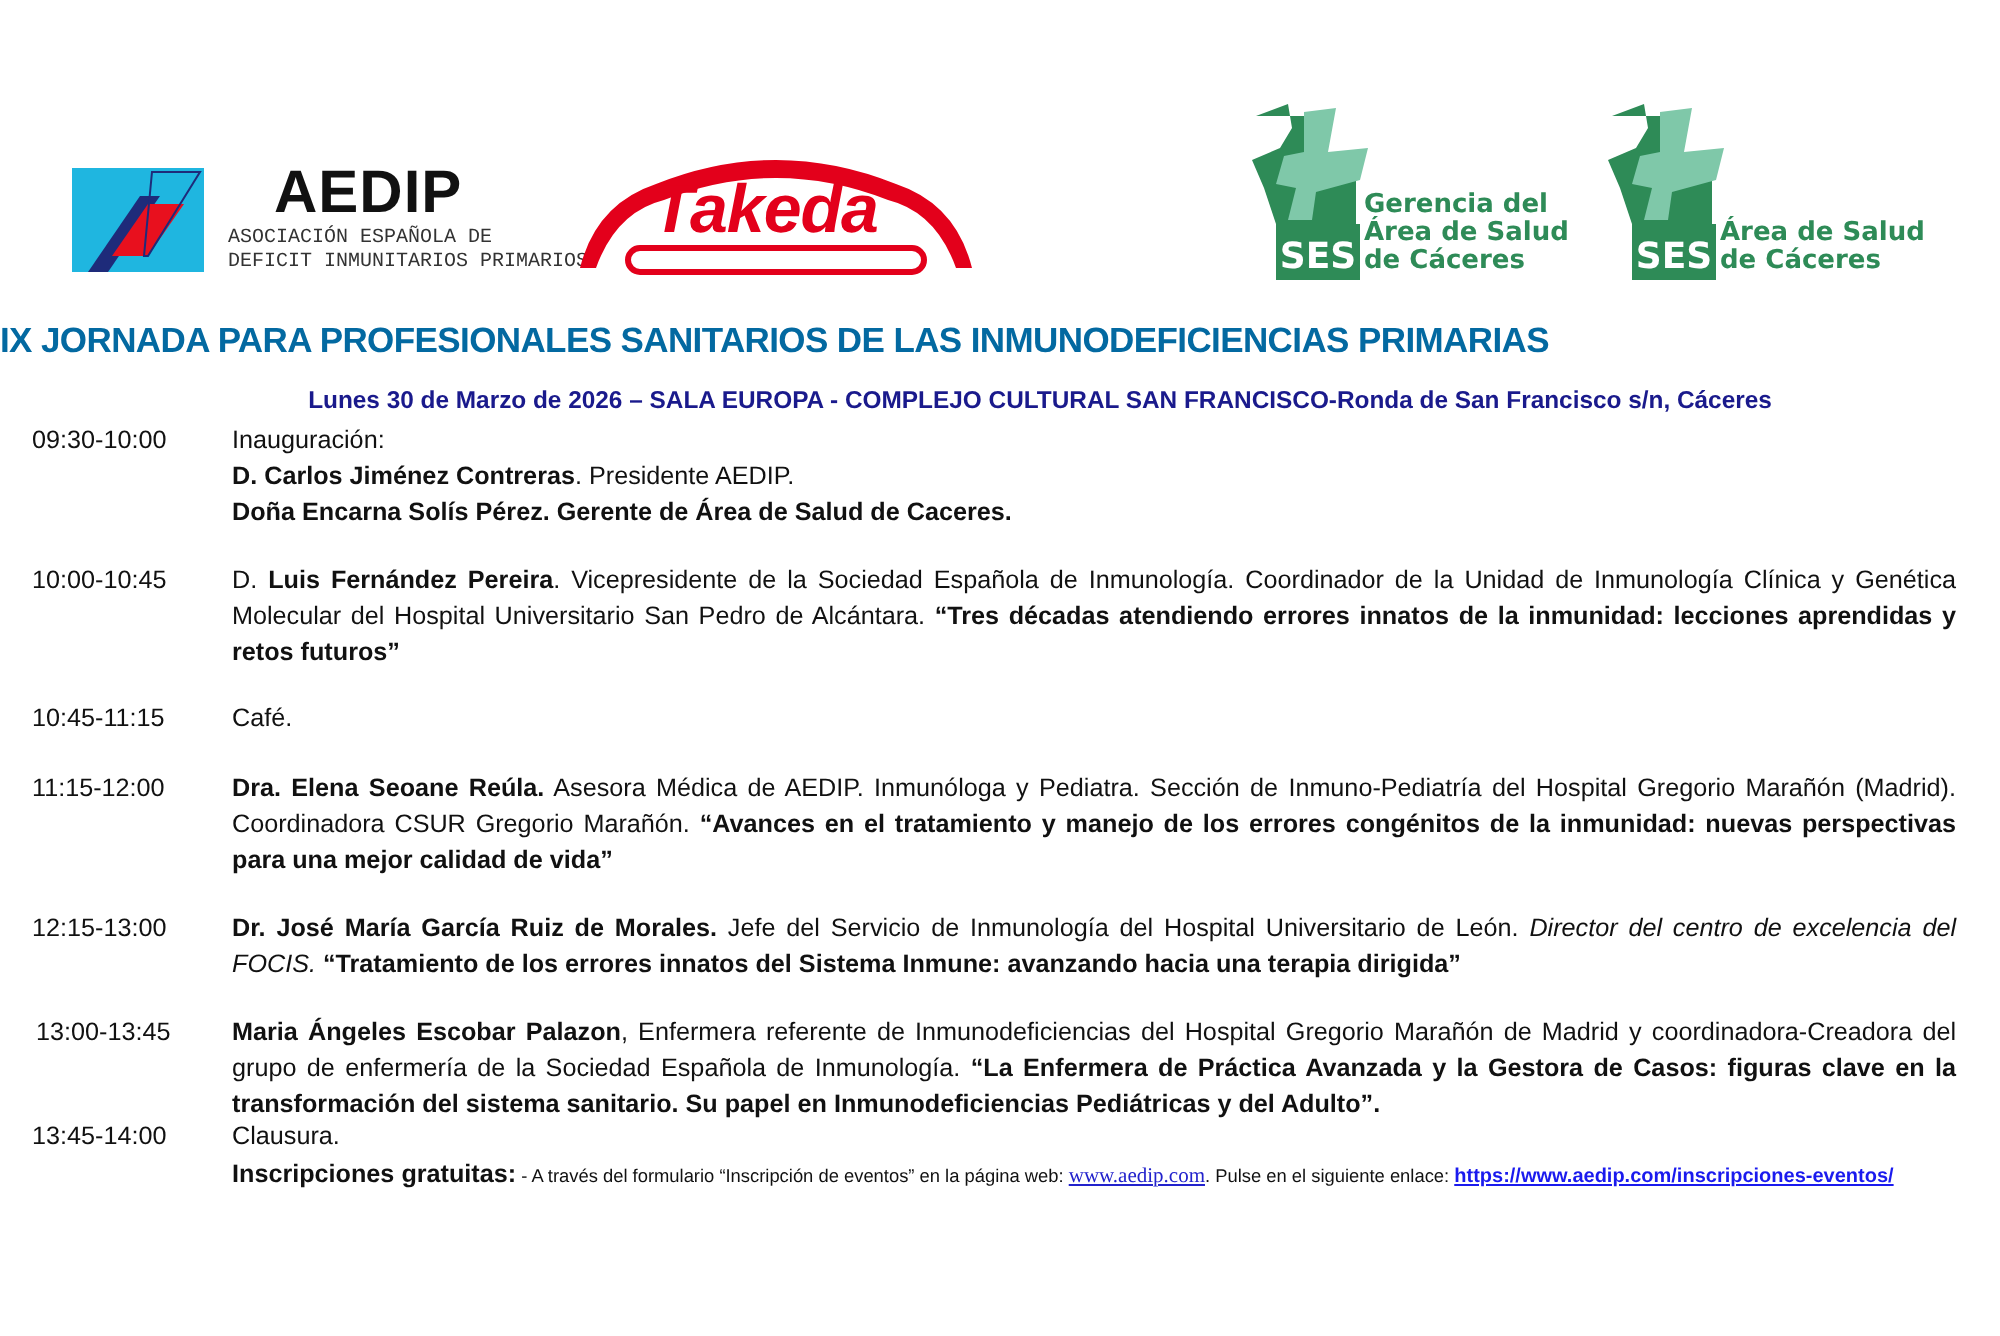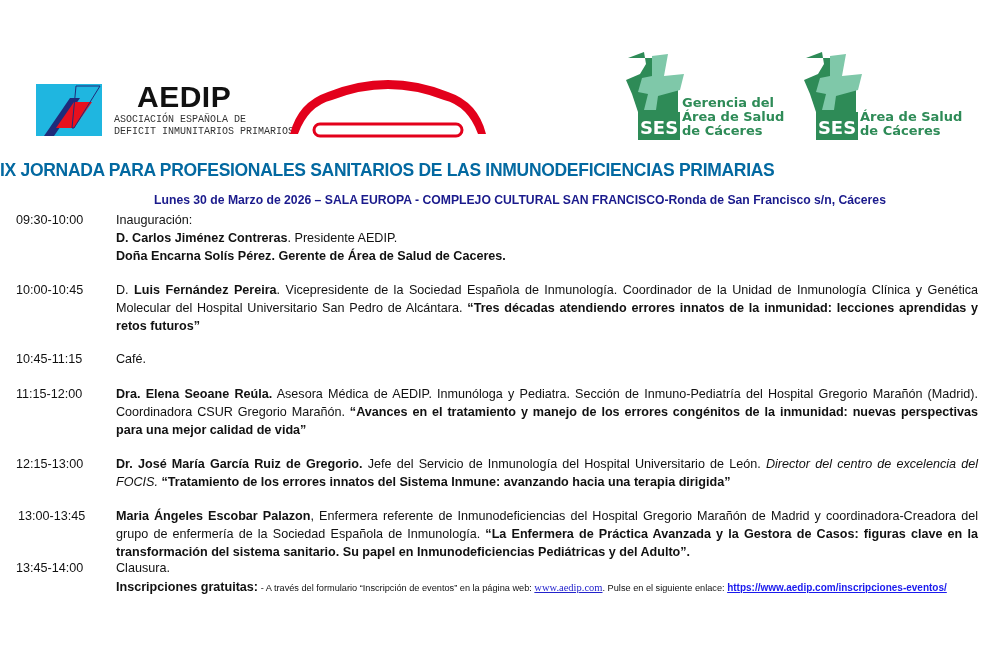--- a/index.html
+++ b/index.html
@@ -66,20 +66,21 @@
       <div>ASOCIACIÓN ESPAÑOLA DE</div>
       <div>DEFICIT INMUNITARIOS PRIMARIOS</div>
     </div>
   </div>
 
   <div class="takeda">
     <svg width="200" height="68" viewBox="0 0 200 68" style="position:absolute;left:0;top:0">
       <path d="M2,62 Q10,30 40,20 Q100,-4 160,20 Q190,30 198,62 L190,62 Q180,34 156,28 Q100,6 44,28 Q20,34 10,62 Z" fill="#e3001b"></path>
       <rect x="26" y="52" width="148" height="12" rx="6" fill="none" stroke="#e3001b" stroke-width="3"></rect>
     </svg>
+    <div class="takeda-word">Takeda</div>
   </div>
 
 
   <div class="ses ses1">
     <svg width="62" height="90" viewBox="0 0 62 90" style="position:absolute;left:0;top:0">
       <polygon points="6,8 22,2 24,14 18,24 4,30 10,44 16,62 18,90 56,90 56,40 30,40 30,8" fill="#2e8b57"></polygon>
       <polygon points="30,6 46,4 42,26 62,24 58,40 36,46 34,60 22,60 26,44 16,42 20,28 30,26" fill="#7fc8a9"></polygon>
       <rect x="16" y="62" width="42" height="28" fill="#2e8b57"></rect>
       <text x="37" y="84" font-size="18" font-weight="bold" fill="#fff" text-anchor="middle" font-family="DejaVu Sans, sans-serif">SES</text>
     </svg>
@@ -128,21 +129,21 @@
     <div class="body">Café.</div>
   </div>
 
   <div class="slot" style="top:385px">
     <div class="time">11:15-12:00</div>
     <div class="body"><b>Dra. Elena Seoane Reúla.</b><span> Asesora Médica de AEDIP. Inmunóloga y Pediatra.  Sección de Inmuno-Pediatría del Hospital Gregorio Marañón (Madrid). Coordinadora CSUR Gregorio Marañón.  </span><b>“Avances en el tratamiento y manejo de los errores congénitos de la inmunidad: nuevas perspectivas para una mejor calidad de vida”</b></div>
   </div>
 
   <div class="slot" style="top:455px">
     <div class="time">12:15-13:00</div>
-    <div class="body"><b>Dr. José María García Ruiz de Gregorio.</b><span> Jefe del Servicio de Inmunología del Hospital Universitario de León. </span><i>Director del centro de excelencia del FOCIS.</i><b> “Tratamiento de los errores innatos del Sistema Inmune: avanzando hacia una terapia dirigida”</b></div>
+    <div class="body"><b>Dr. José María García Ruiz de Morales.</b><span> Jefe del Servicio de Inmunología del Hospital Universitario de León. </span><i>Director del centro de excelencia del FOCIS.</i><b> “Tratamiento de los errores innatos del Sistema Inmune: avanzando hacia una terapia dirigida”</b></div>
   </div>
 
   <div class="slot" style="top:507px">
     <div class="time" style="left:18px">13:00-13:45</div>
     <div class="body"><b>Maria Ángeles Escobar Palazon</b><span>, Enfermera referente de Inmunodeficiencias del Hospital Gregorio Marañón de Madrid y coordinadora-Creadora del grupo de enfermería de la Sociedad Española de Inmunología. </span><b>“La Enfermera de Práctica Avanzada y la Gestora de Casos: figuras clave en la transformación del sistema sanitario. Su papel en Inmunodeficiencias Pediátricas y del Adulto”.</b></div>
   </div>
 
   <div class="slot" style="top:559px">
     <div class="time">13:45-14:00</div>
     <div class="body">

